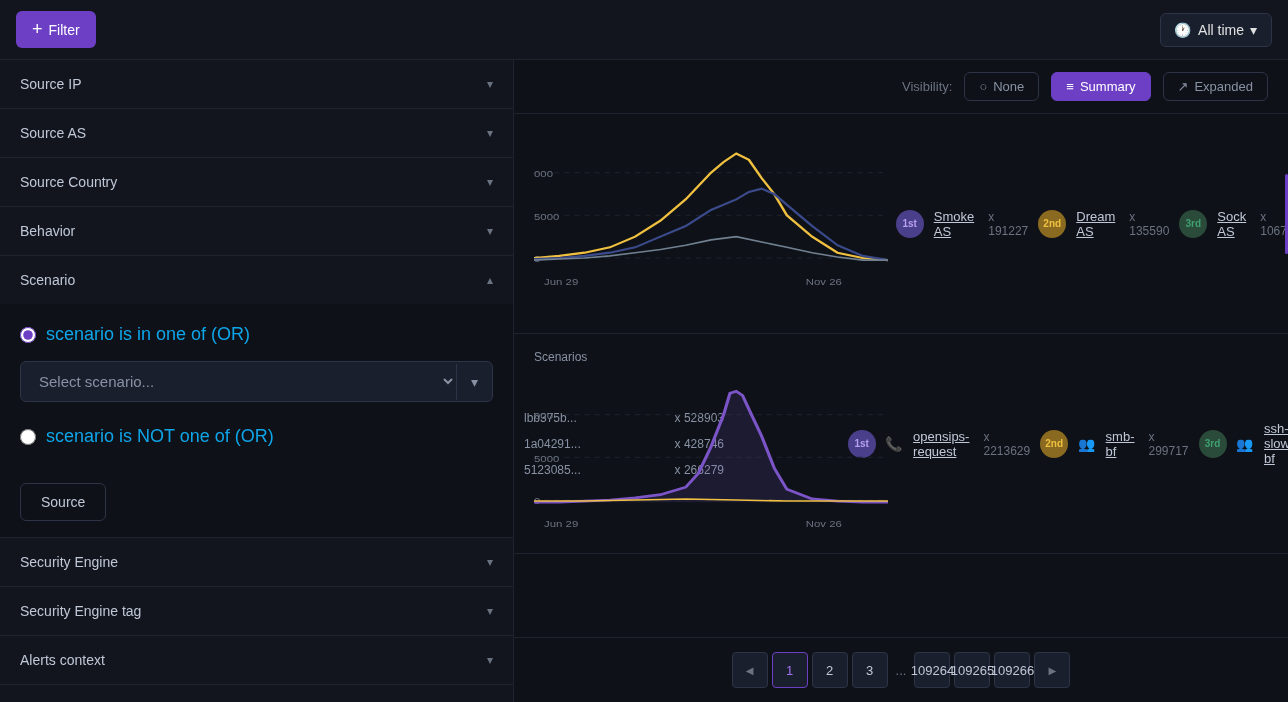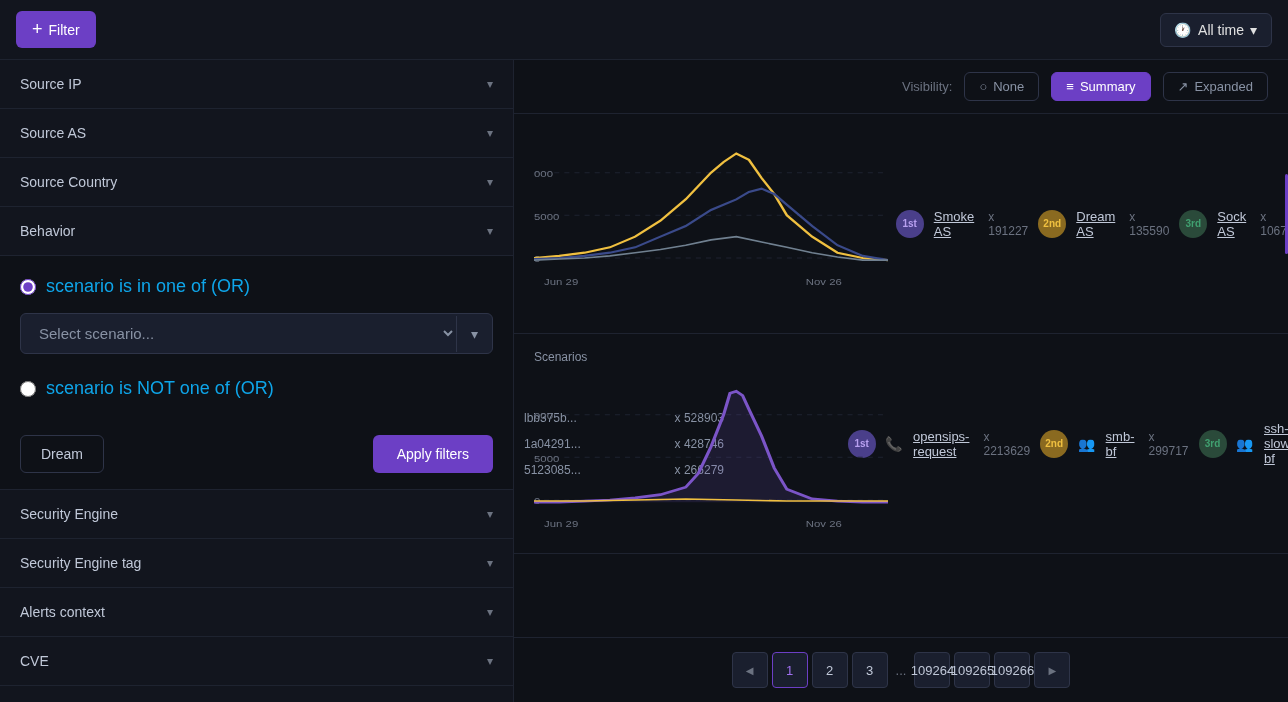--- a/index.html
+++ b/index.html
@@ -369,40 +369,43 @@
     </div>
 
     <div class="filter-item">
       <div class="filter-header">
         <span class="filter-label">Behavior</span>
         <span class="chevron-icon">▾</span>
       </div>
     </div>
 
     <div class="filter-item">
+      <div class="filter-header">
+        <span class="filter-label">Scenario</span>
+        <span class="chevron-icon">▴</span>
+      </div>
       <div class="scenario-body">
         <div class="radio-row">
           <input type="radio" name="scenario-filter" id="scenario-or" checked="" style="">
           <label class="radio-label" for="scenario-or">scenario is in one of (OR)</label>
         </div>
         <div class="scenario-select-wrapper">
           <select class="scenario-select">
             <option value="">Select scenario...</option>
           </select>
           <div class="scenario-select-divider"></div>
           <button class="scenario-dropdown-btn">▾</button>
         </div>
         <div class="radio-row">
           <input type="radio" name="scenario-filter" id="scenario-not" style="">
           <label class="radio-label" for="scenario-not">scenario is NOT one of (OR)</label>
         </div>
       </div>
       <div class="filter-actions">
-        <button class="cancel-btn">Dream</button>
-        <button class="apply-btn">Apply filters</button>
+        <button class="cancel-btn">Source</button>
       </div>
     </div>
 
     <div class="filter-item">
       <div class="filter-header">
         <span class="filter-label">Security Engine</span>
         <span class="chevron-icon">▾</span>
       </div>
     </div>
 

